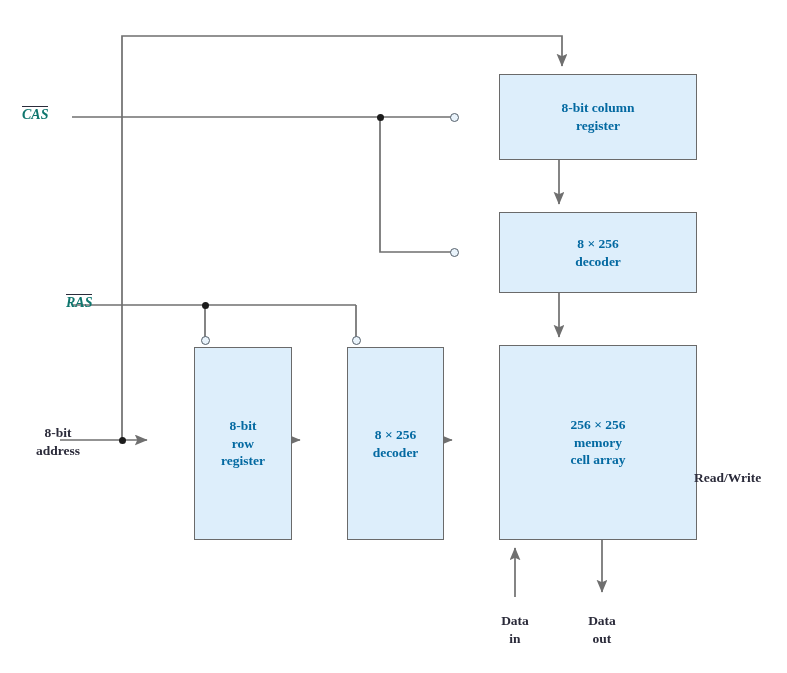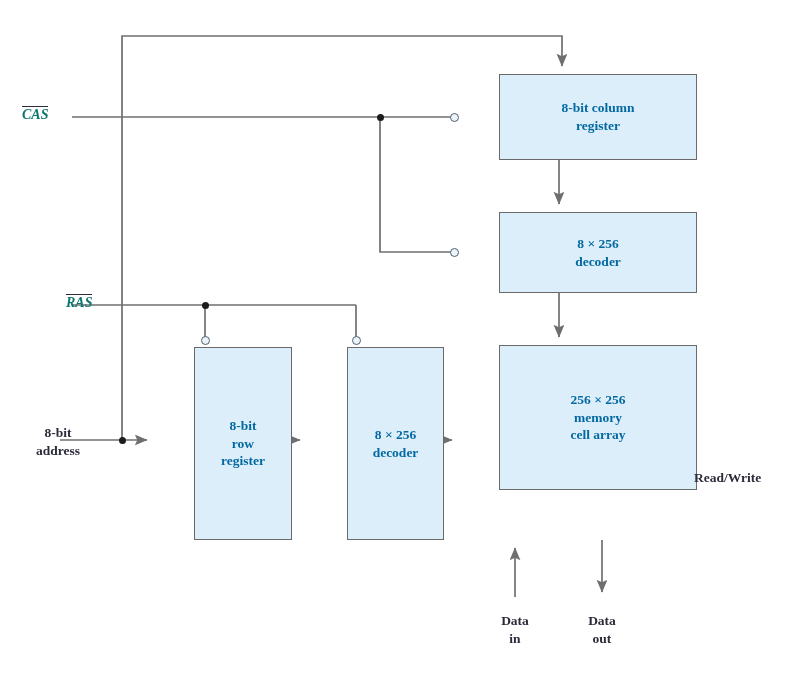--- a/index.html
+++ b/index.html
@@ -143,21 +143,21 @@
   <div class="bubble" style="left:351.5px; top:336px;"></div>
 
   <div class="box" style="left:460px; top:74px; width:198px; height:86px;">
     <span class="lbl">8-bit column
 register</span>
   </div>
   <div class="box" style="left:460px; top:212px; width:198px; height:81px;">
     <span class="lbl">8 × 256
 decoder</span>
   </div>
-  <div class="box" style="left:460px; top:345px; width:198px; height:145px;">
+  <div class="box" style="left:460px; top:345px; width:198px; height:195px;">
     <span class="lbl">256 × 256
 memory
 cell array</span>
   </div>
   <div class="box" style="left:155px; top:347px; width:98px; height:193px;">
     <span class="lbl">8-bit
 row
 register</span>
   </div>
   <div class="box" style="left:308px; top:347px; width:97px; height:193px;">

